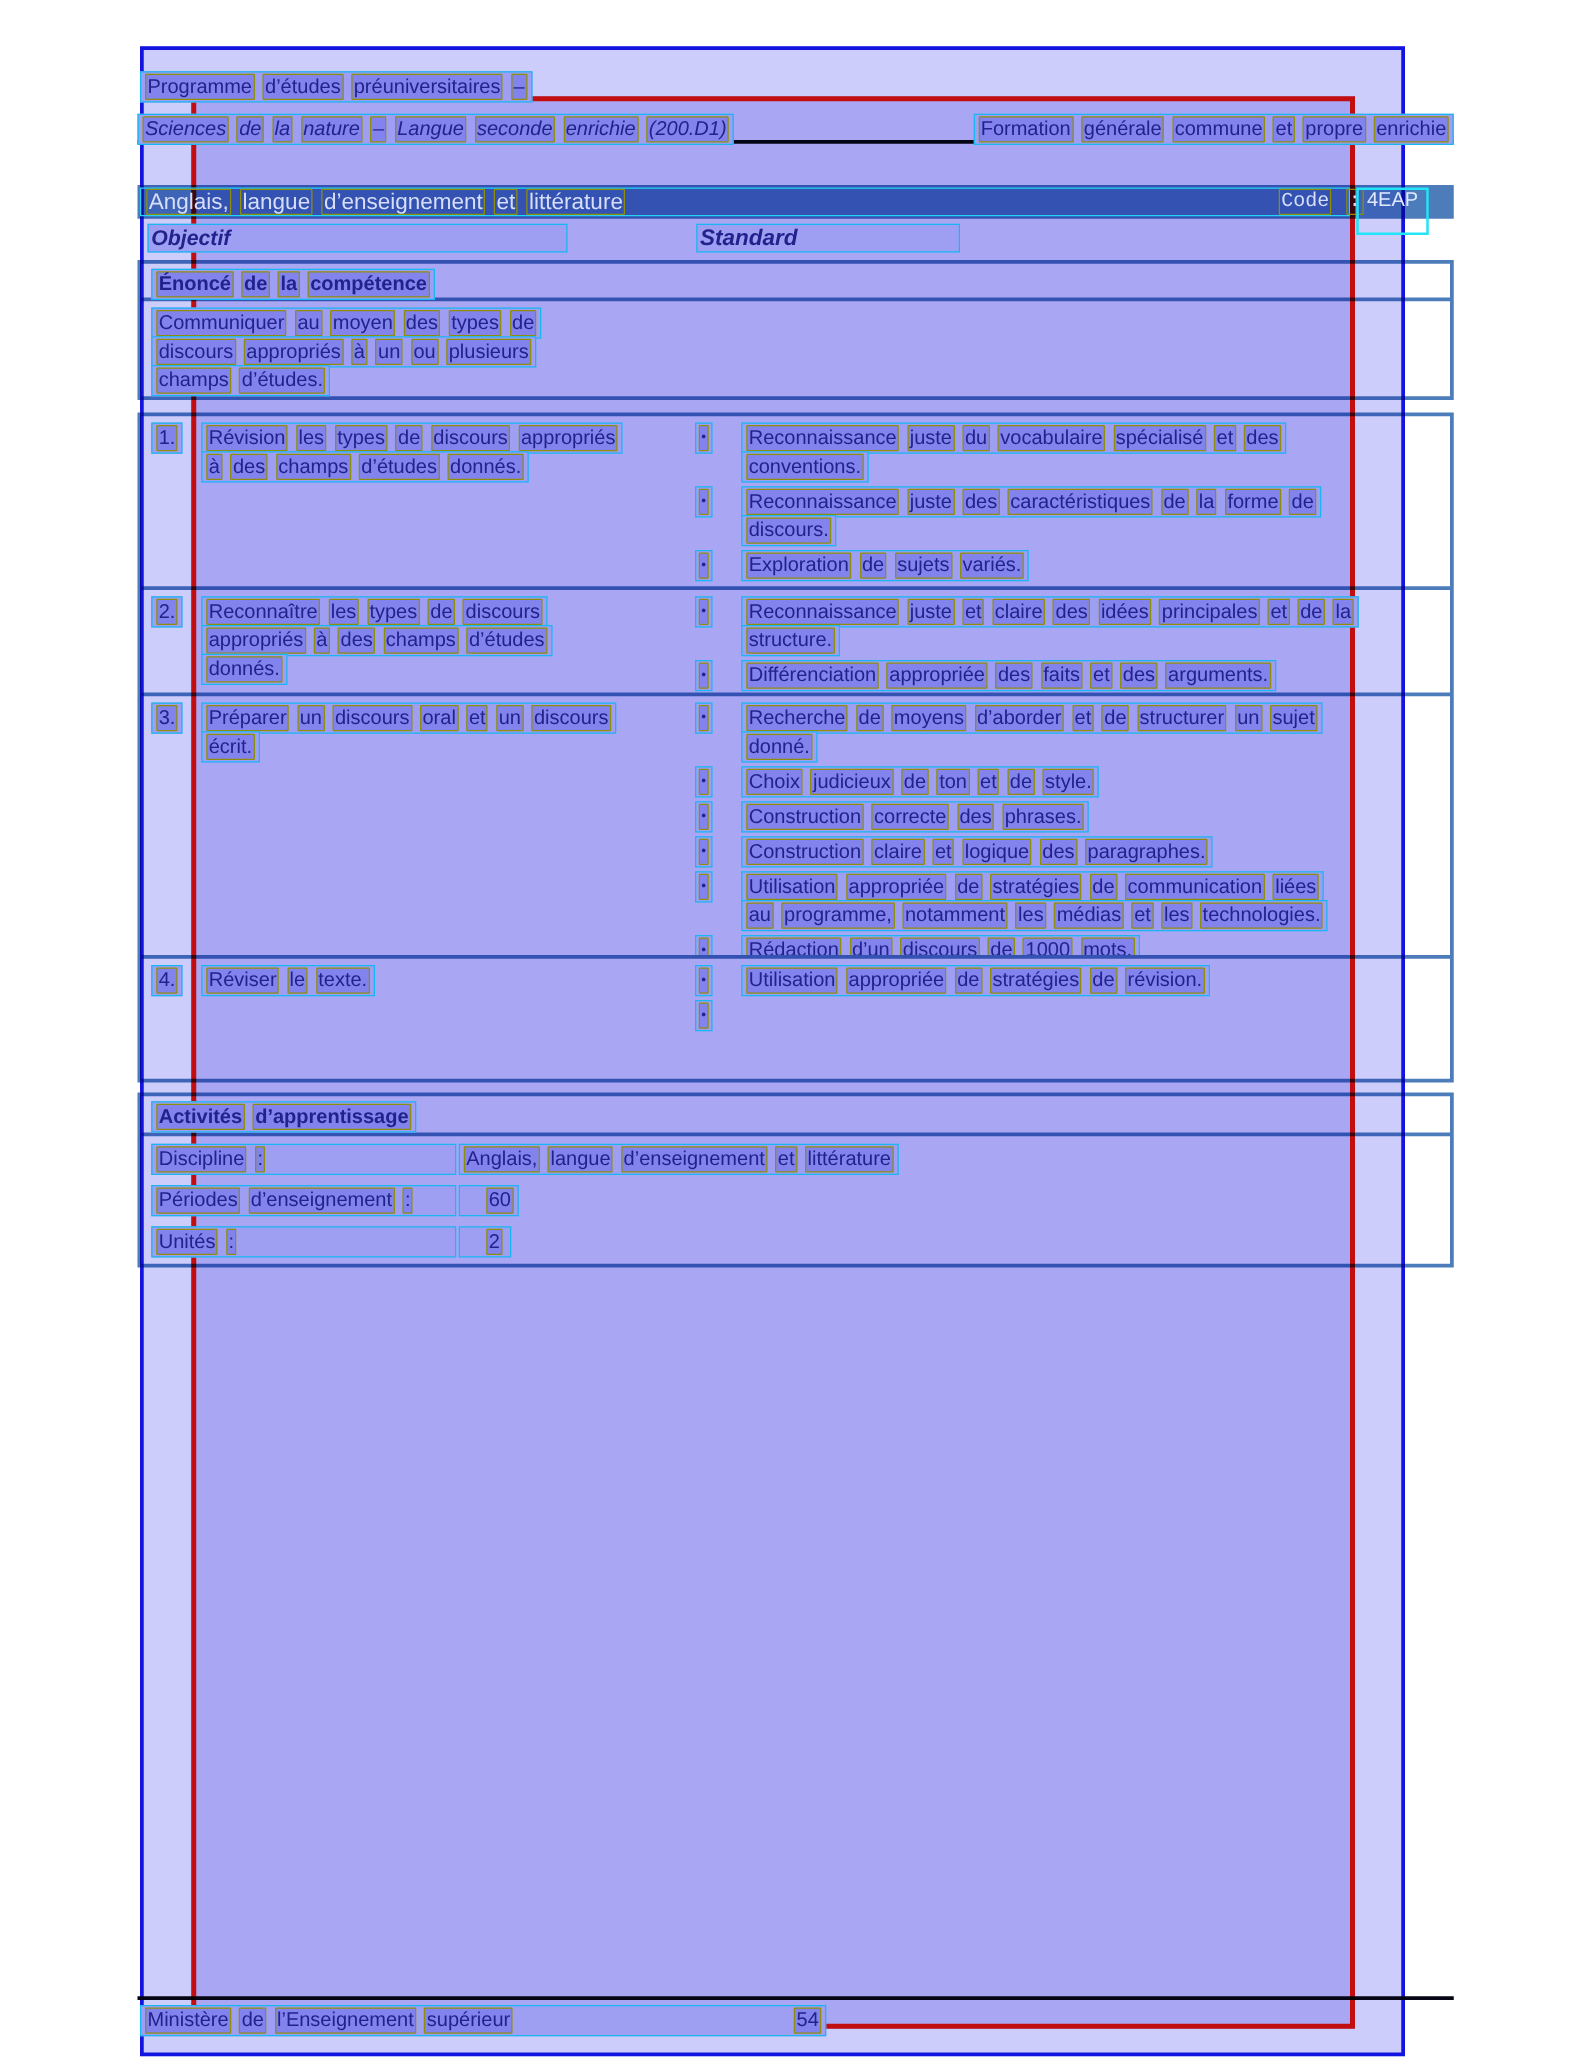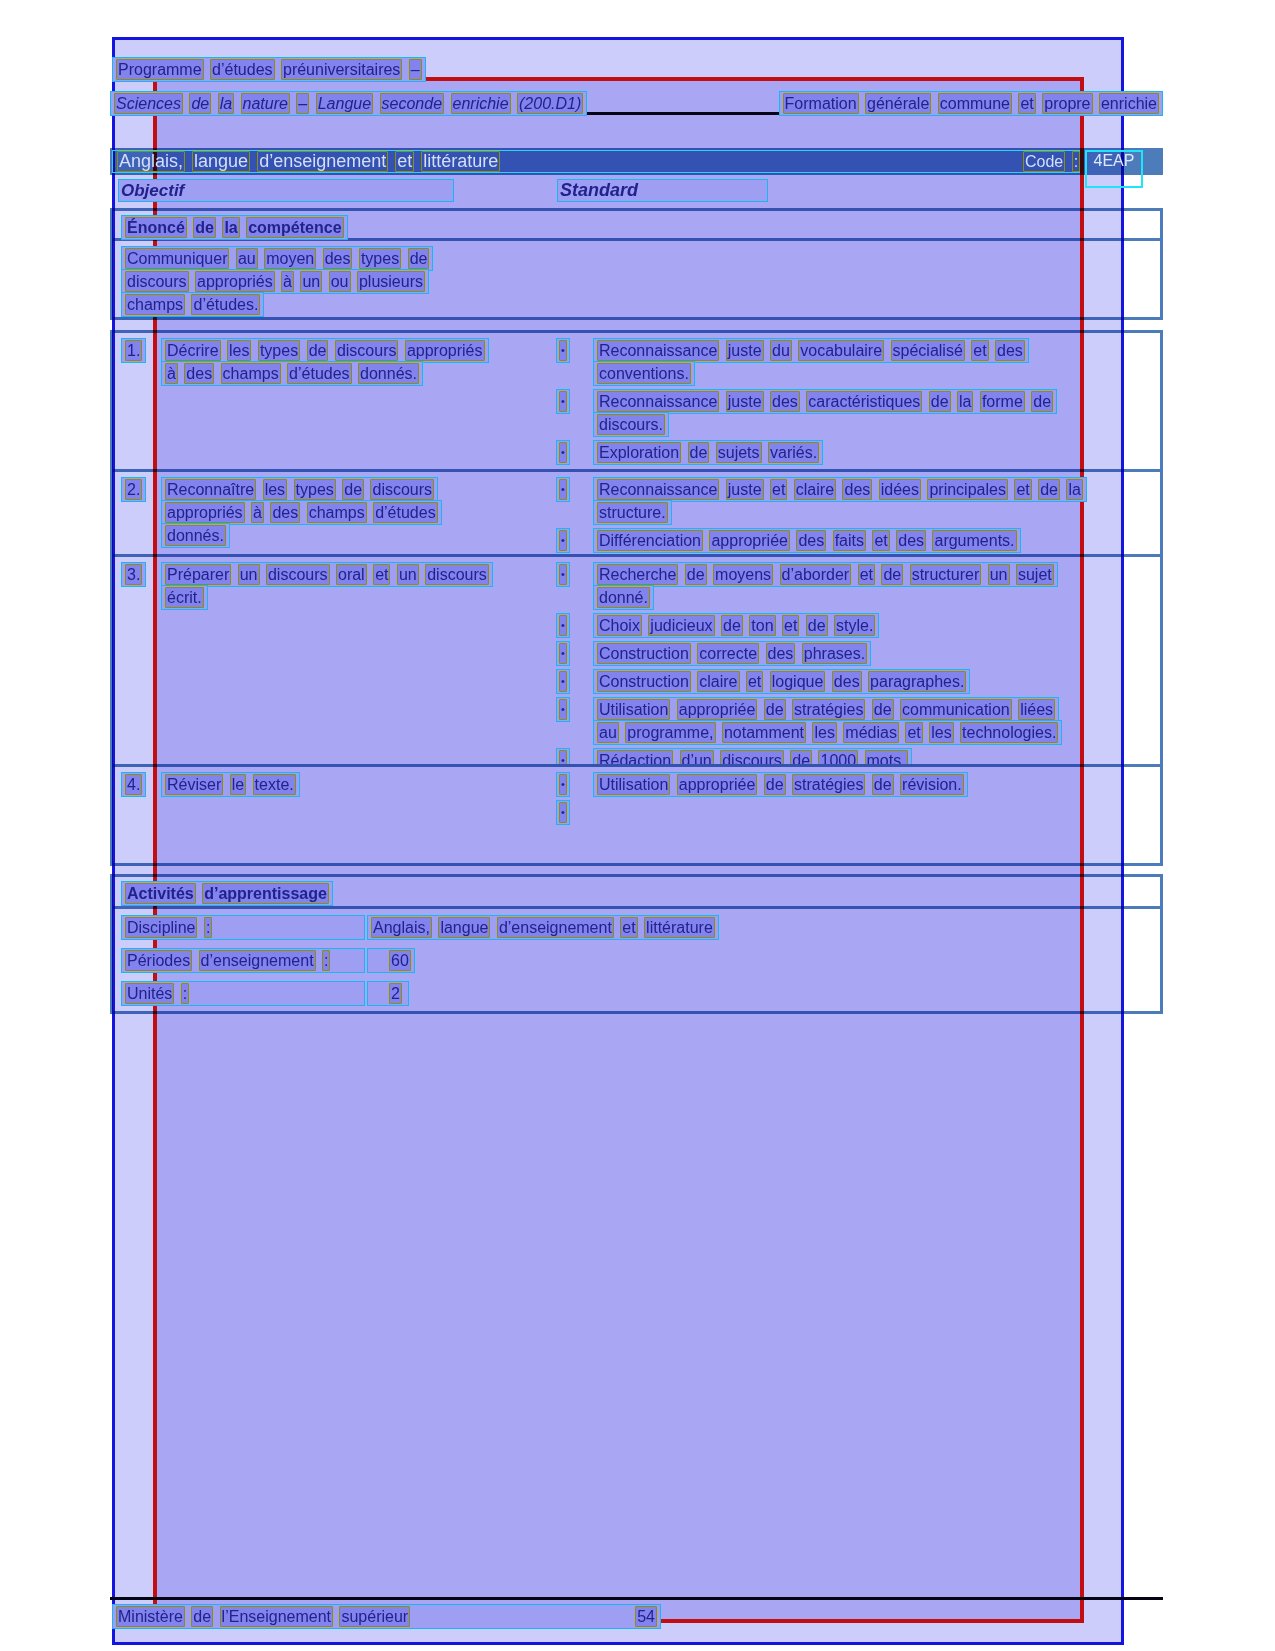--- a/index.html
+++ b/index.html
@@ -77,21 +77,21 @@
   </div>
   <div class="hdr-flex" style="top:91px;">
     <span class="ocr ocrw i"><span class="w">Sciences</span> <span class="w">de</span> <span class="w">la</span> <span class="w">nature</span> <span class="w">–</span> <span class="w">Langue</span> <span class="w">seconde</span> <span class="w">enrichie</span> <span class="w">(200.D1)</span></span>
     <span class="ocr ocrw"><span class="w">Formation</span> <span class="w">générale</span> <span class="w">commune</span> <span class="w">et</span> <span class="w">propre</span> <span class="w">enrichie</span></span>
   </div>
   <div class="rule" style="top:112px;"></div>
 
   <div class="bar">
     <div class="bar-linebox"></div>
     <span class="ocr ocrw on-bar" style="position:absolute;left:4px;top:2px;font-size:18px;"><span class="w">Anglais,</span> <span class="w">langue</span> <span class="w">d’enseignement</span> <span class="w">et</span> <span class="w">littérature</span></span>
-    <span class="ocr ocrw on-bar" style="position:absolute;left:910px;top:2px;font-size:16px;"><span class="w">Code</span> <span class="w">:</span></span>
+    <span class="ocr ocrw on-bar" style="position:absolute;left:910px;top:2px;font-size:16px;font-family:Liberation Mono, monospace;"><span class="w">Code</span> <span class="w">:</span></span>
     <span class="code-box ocrw"><span class="w">4EAP</span></span>
   </div>
 
   <div class="objstd">
     <span class="ocr o1 b i">Objectif</span>
     <span class="ocr o2 b i">Standard</span>
   </div>
 
   <div class="tbl" id="tbl1">
     <div class="thead">
@@ -103,21 +103,21 @@
         <div class="lineRow"><span class="ocr ocrw"><span class="w">champs</span> <span class="w">d’études.</span></span></div>
       </div>
   </div>
 
   <div class="tbl" id="tbl2">
     <div id="t2-rows">
         <div class="t2row sep" style="height: 139px;">
           <div class="cell-left">
             <span class="ocr ocrw num"><span class="w">1.</span></span>
             <div class="lines">
-              <div class="lineRow"><span class="ocr ocrw"><span class="w">Décrire</span> <span class="w">les</span> <span class="w">types</span> <span class="w">de</span> <span class="w">discours</span> <span class="w">appropriés</span></span></div>
+              <div class="lineRow"><span class="ocr ocrw"><span class="w">Révision</span> <span class="w">les</span> <span class="w">types</span> <span class="w">de</span> <span class="w">discours</span> <span class="w">appropriés</span></span></div>
               <div class="lineRow"><span class="ocr ocrw"><span class="w">à</span> <span class="w">des</span> <span class="w">champs</span> <span class="w">d’études</span> <span class="w">donnés.</span></span></div>
             </div>
           </div>
           <div class="cell-right">
             <div class="crit">
               <div class="critLine"><span class="ocr ocrw bullet"><span class="w">•</span></span><span class="ocr ocrw"><span class="w">Reconnaissance</span> <span class="w">juste</span> <span class="w">du</span> <span class="w">vocabulaire</span> <span class="w">spécialisé</span> <span class="w">et</span> <span class="w">des</span></span></div>
               <div class="critLine"><span class="ocr ocrw"><span class="w">conventions.</span></span></div>
             </div>
             <div class="crit">
               <div class="critLine"><span class="ocr ocrw bullet"><span class="w">•</span></span><span class="ocr ocrw"><span class="w">Reconnaissance</span> <span class="w">juste</span> <span class="w">des</span> <span class="w">caractéristiques</span> <span class="w">de</span> <span class="w">la</span> <span class="w">forme</span> <span class="w">de</span></span></div>

